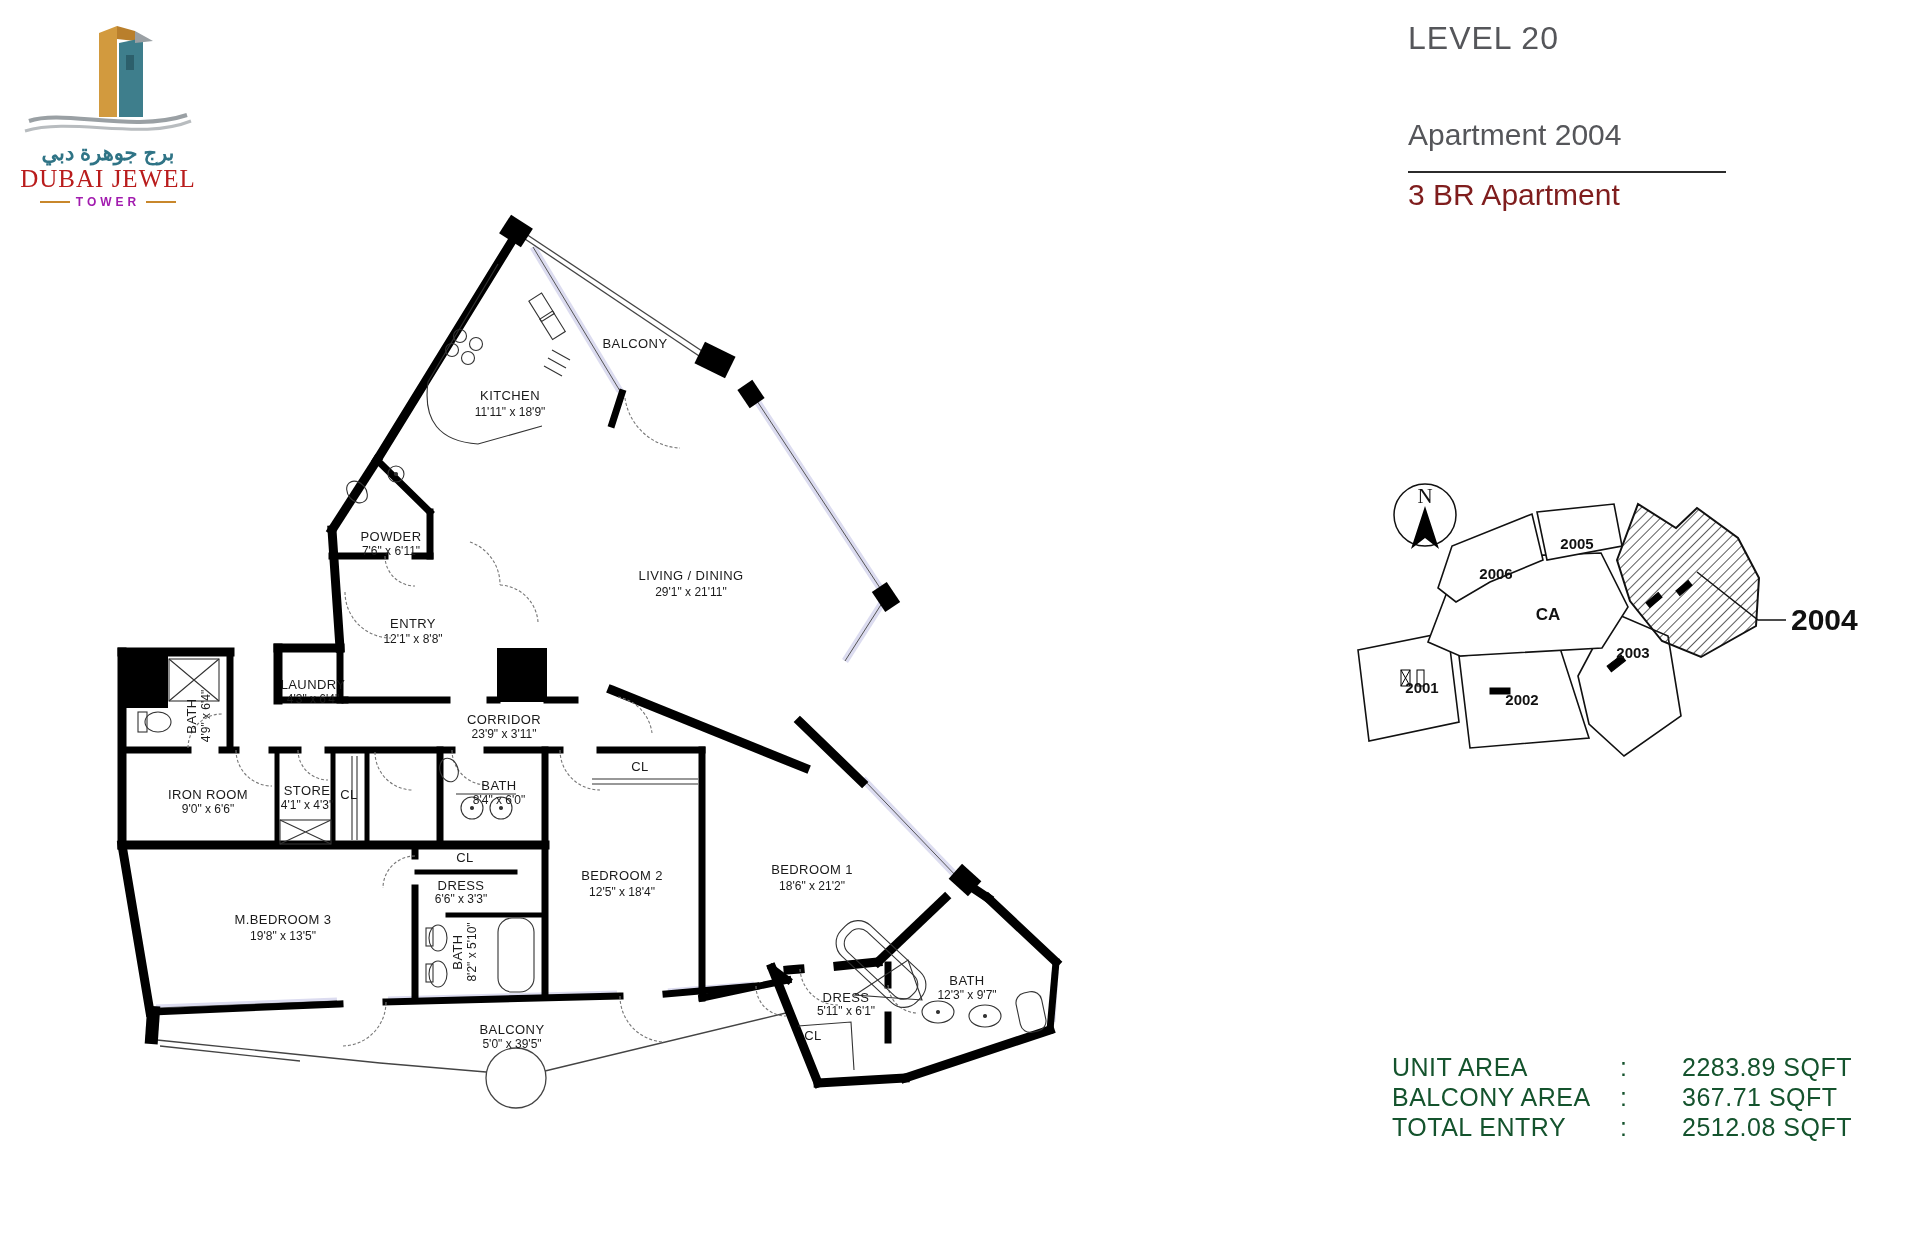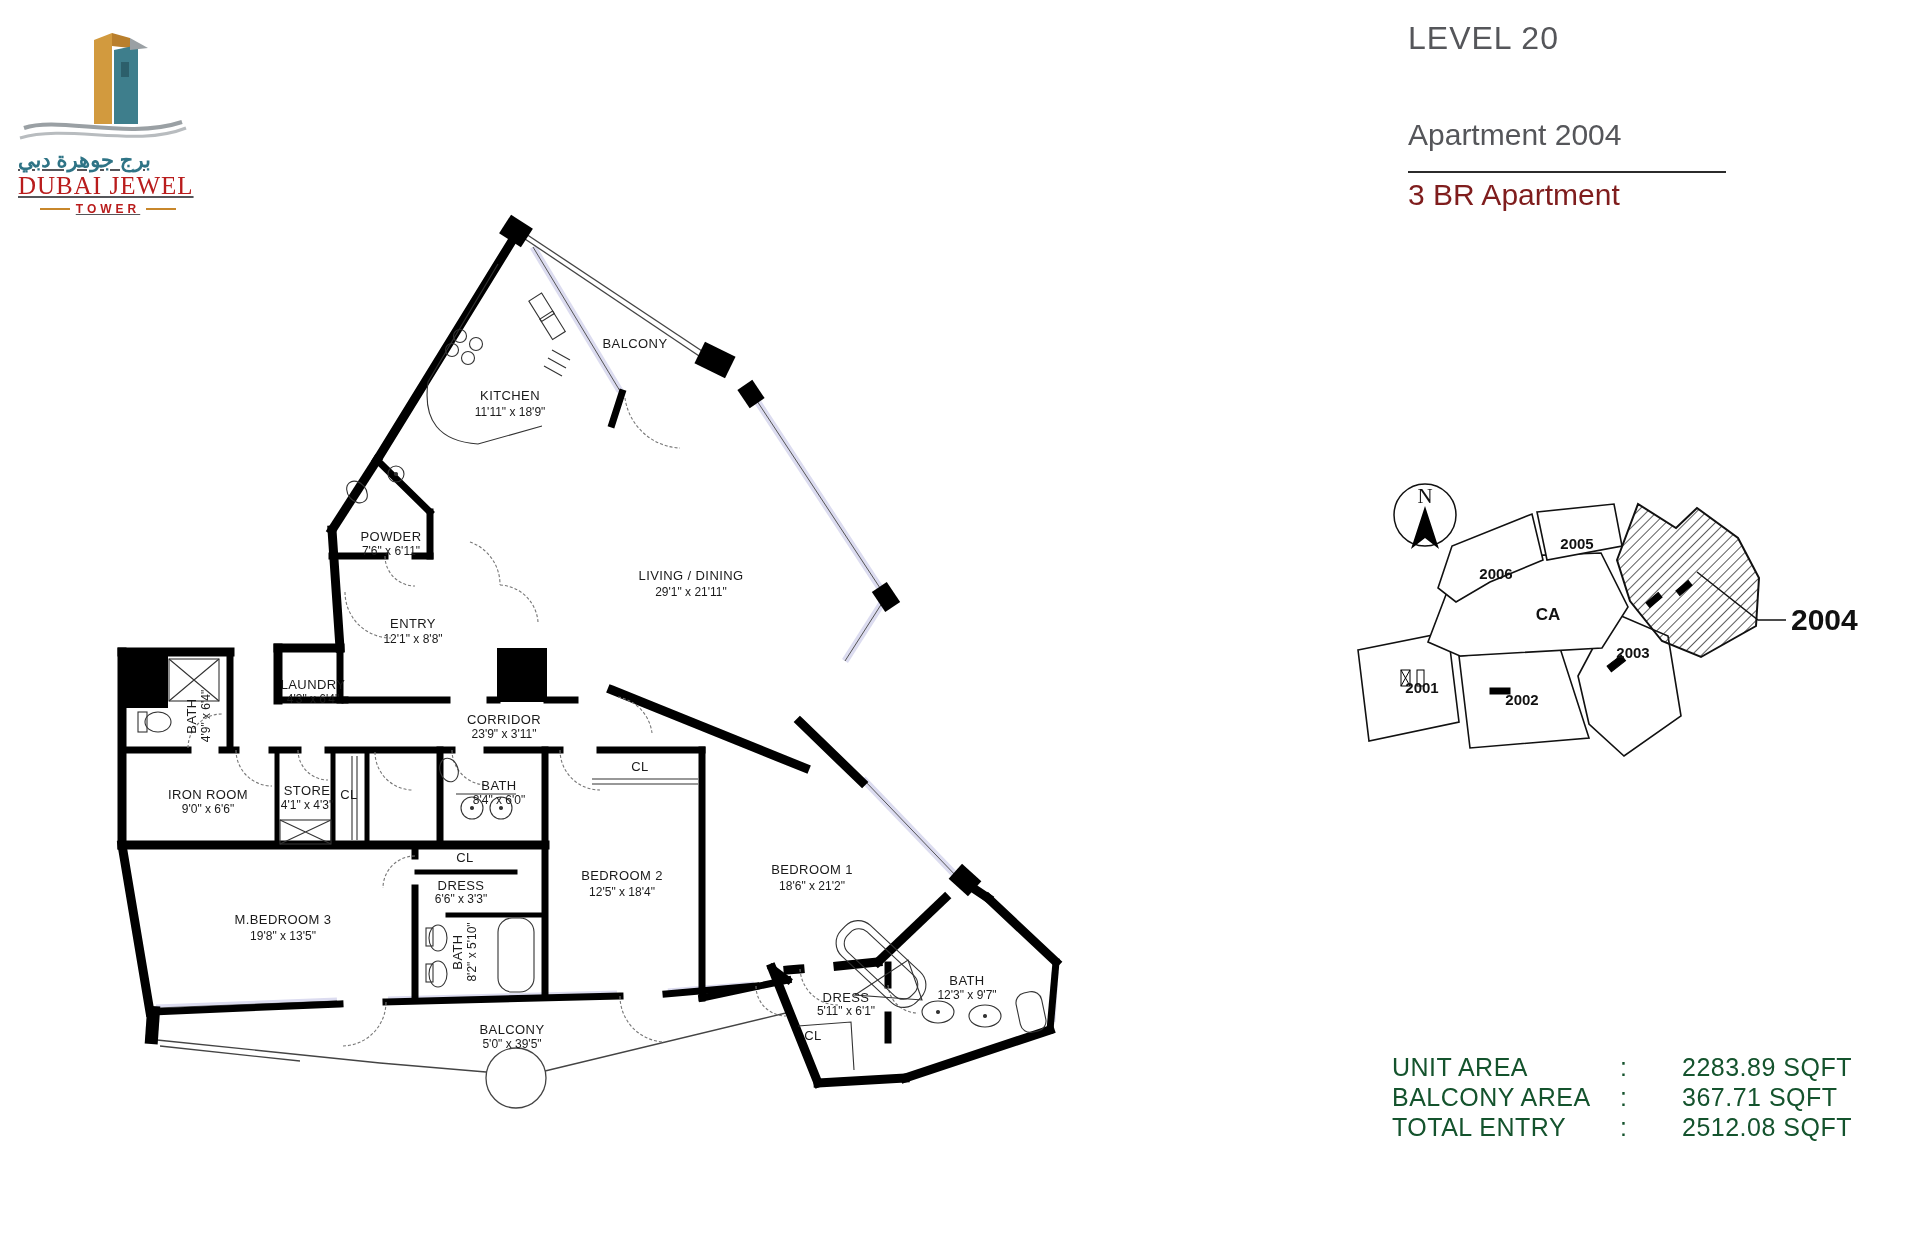--- a/index.html
+++ b/index.html
@@ -1,25 +1,25 @@
 <!DOCTYPE html>
 <html><head>
 <meta charset="utf-8">
 <style>
   html,body{margin:0;padding:0;}
   body{width:1920px;height:1245px;position:relative;background:#fff;overflow:hidden;
        font-family:"Liberation Sans",sans-serif;color:#55565a;}
   .plan-svg{position:absolute;left:0;top:0;width:1920px;height:1245px;}
   
-  .logo{position:absolute;left:18px;top:24px;width:180px;text-align:left;text-decoration:underline;}
+  .logo{position:absolute;left:18px;top:17px;width:180px;text-align:center;}
   .logo-ar{font-size:21px;color:#2f7486;font-weight:bold;margin-top:2px;}
   .logo-en{font-family:"Liberation Serif",serif;font-size:25px;color:#b91c1c;letter-spacing:1px;margin-top:0px;}
   .logo-tower{display:flex;align-items:center;gap:6px;justify-content:center;margin-top:2px;}
   .logo-tower .ln{flex:0 0 30px;height:2px;background:#c8872b;}
-  .logo-tower .tw{font-size:12px;letter-spacing:4px;color:#b91c1c;font-weight:bold;}
+  .logo-tower .tw{font-size:12px;letter-spacing:4px;color:#a21caf;font-weight:bold;}
   
   .title{position:absolute;left:1408px;top:20px;}
   .lvl{font-size:32px;font-weight:400;color:#55565a;letter-spacing:1px;}
   .apt{position:absolute;left:1408px;top:118px;font-size:30px;color:#55565a;
        border-bottom:2px solid #2b2b2b;padding-bottom:19px;width:318px;}
   .typ{position:absolute;left:1408px;top:178px;font-size:30px;color:#7f1d1d;}
   
   .areas{position:absolute;left:1392px;top:1052px;font-size:25px;color:#14532d;letter-spacing:.5px;}
   .arow{display:flex;height:30px;align-items:center;}
   .alabel{width:228px;}

